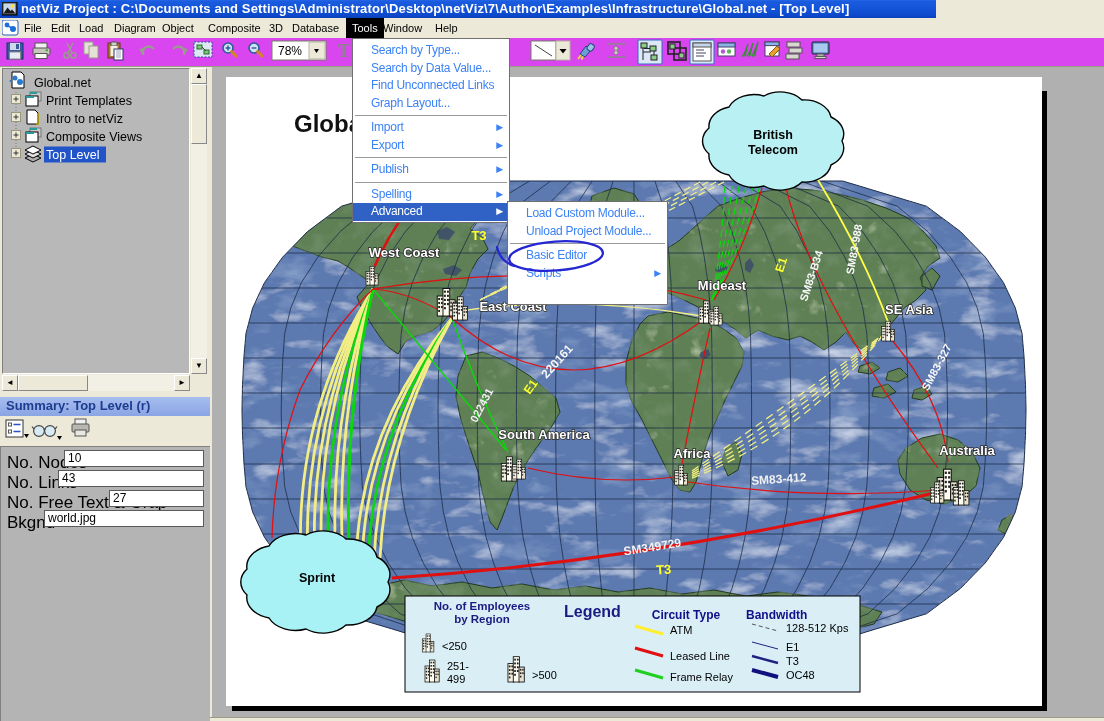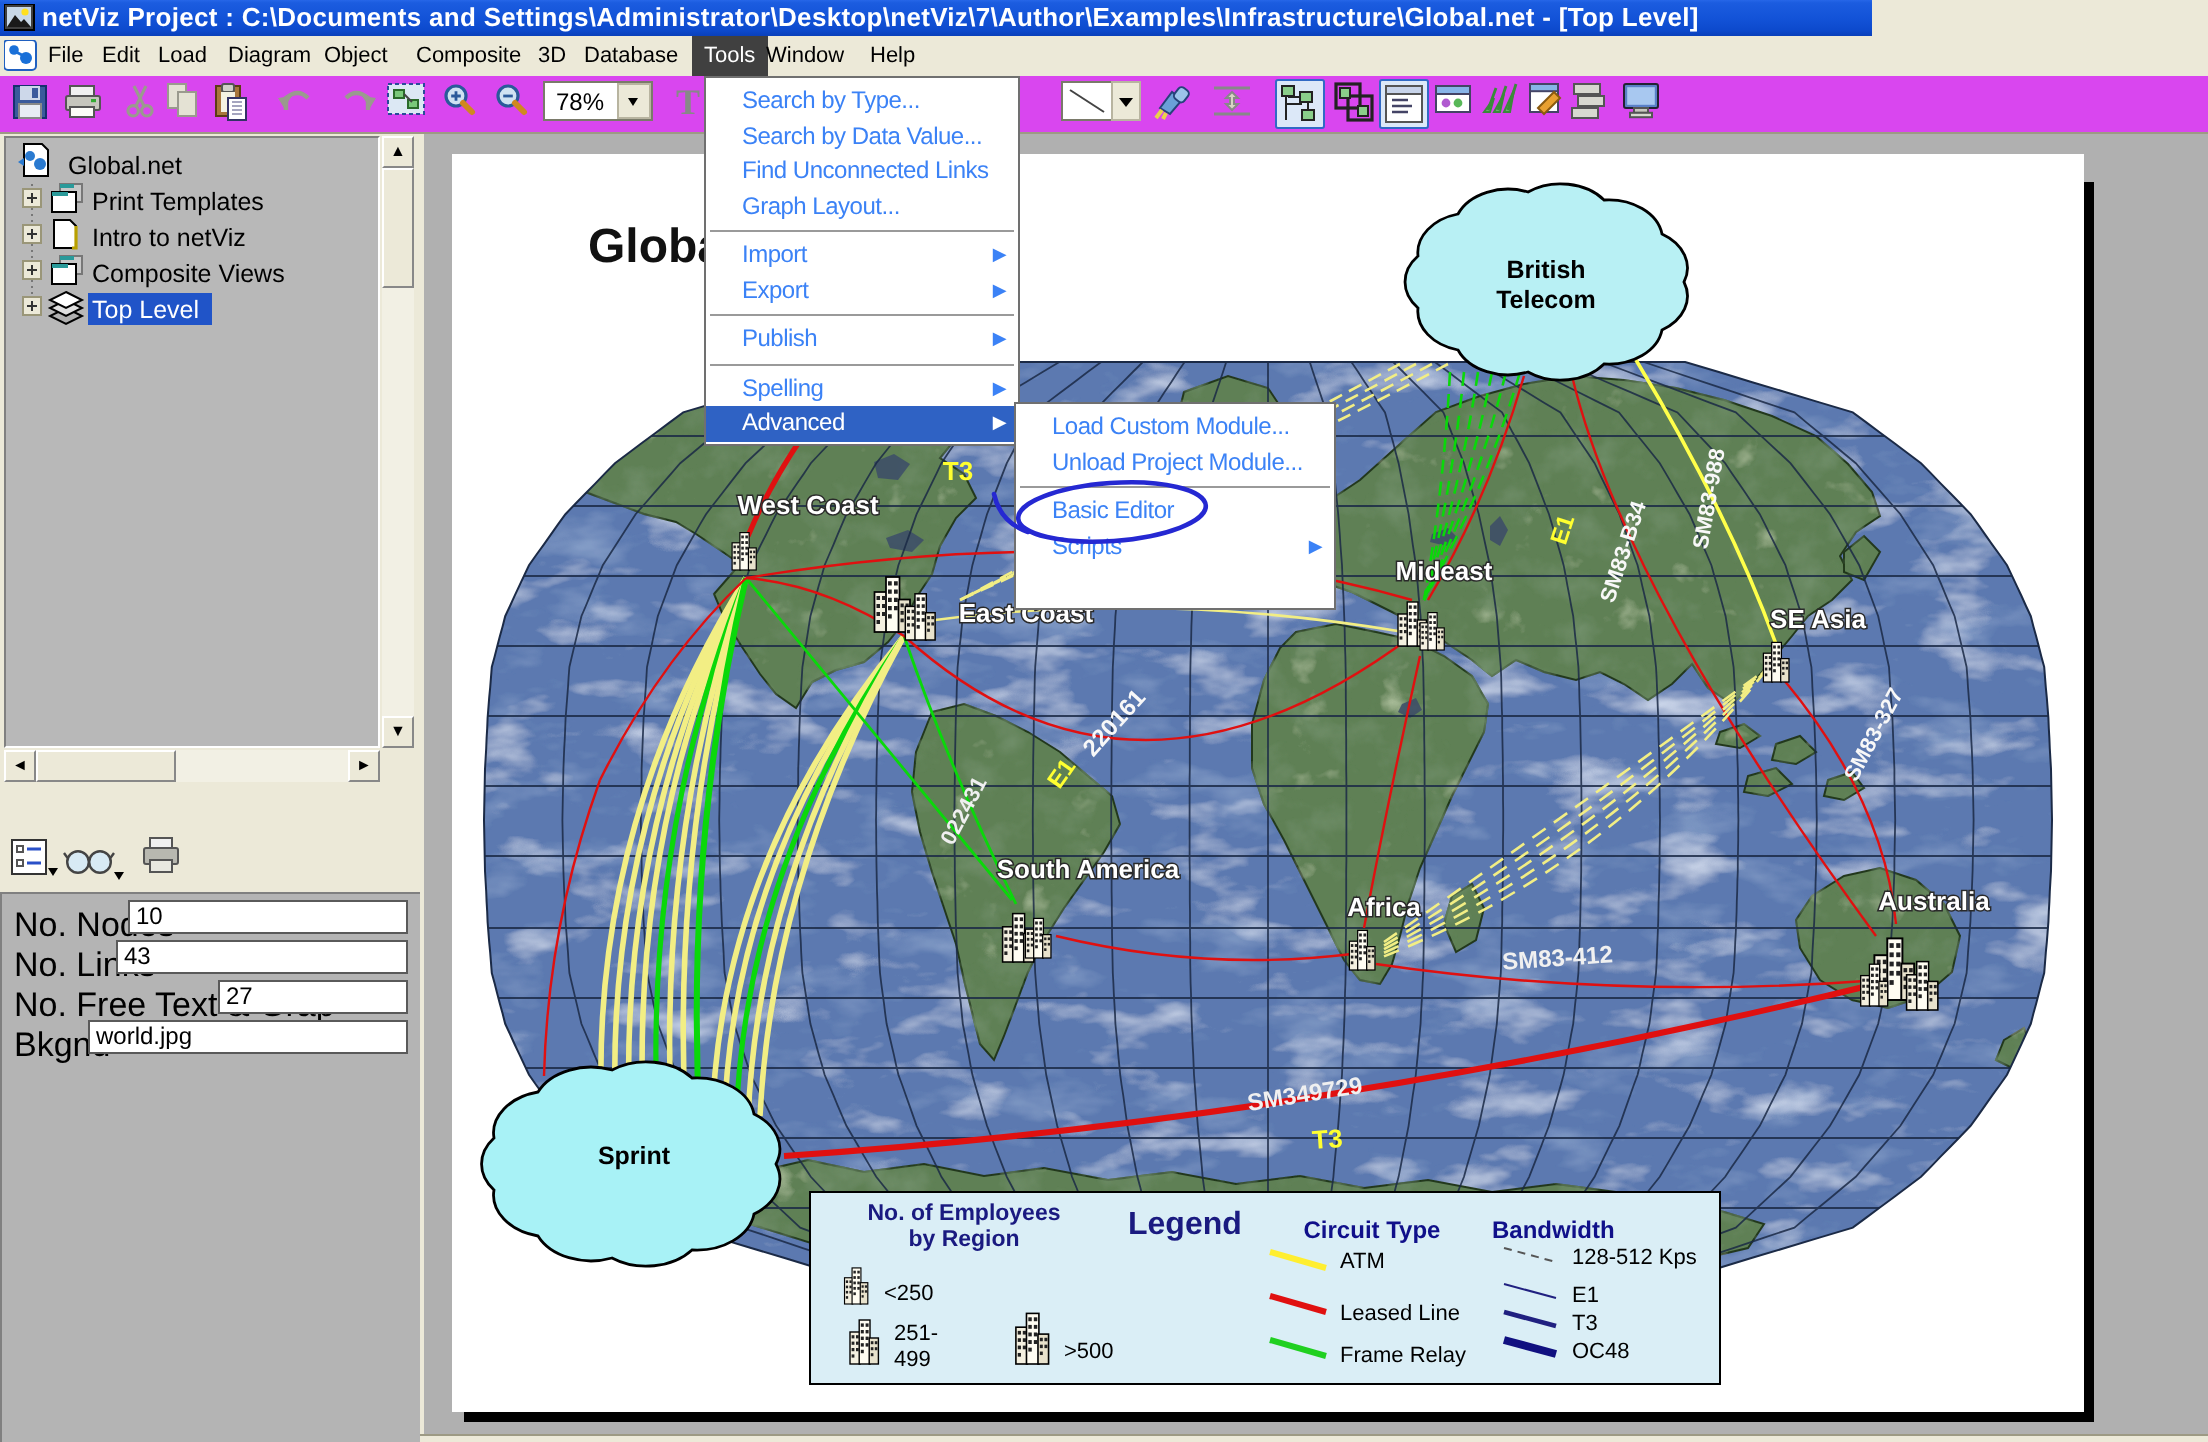--- a/index.html
+++ b/index.html
@@ -1,19 +1,19 @@
 <!DOCTYPE html>
 <html><head><meta charset="utf-8"><style>
 *{margin:0;padding:0;box-sizing:border-box}
 html,body{width:1104px;height:721px;overflow:hidden;font-family:"Liberation Sans",sans-serif;background:#ece9d8}
 .abs{position:absolute}
 #titlebar{left:0;top:0;width:936px;height:18px;background:linear-gradient(180deg,#2666e8 0%,#1b5cdf 8%,#1353d8 50%,#0c49cc 85%,#0a40ba 100%);color:#fff;font-weight:bold;font-size:13px;letter-spacing:0.15px;line-height:18px;white-space:nowrap}
 #menubar{left:0;top:18px;width:1104px;height:20px;background:#ece9d8;font-size:11.5px;line-height:20px}
 .mi{display:inline-block;padding:0 6px;height:20px;font-size:11px}
-.mi.sel{background:#404040;color:#fff}
+.mi.sel{background:#000000;color:#fff}
 #toolbar{left:0;top:38px;width:1104px;height:29px;background:#d946ef;border-bottom:1px solid #9d9a84}
 #leftpanel{left:0;top:67px;width:210px;height:654px;background:#ece9d8}
 #tree{left:2px;top:1px;width:188px;height:306px;background:#b8b8b8;border:1px solid #808080;border-right-color:#fff;border-bottom-color:#fff}
 #summhdr{left:0;top:330px;width:210px;height:19px;background:linear-gradient(180deg,#a7bdef,#8aa5e4);color:#1d3d8f;font-weight:bold;font-size:13px;line-height:18px;padding-left:6px}
 #summtools{left:0;top:349px;width:210px;height:30px;background:#ece9d8}
 #fields{left:0;top:379px;width:210px;height:275px;background:#b4b4b4;border-top:1px solid #808080;border-left:1px solid #808080}
 .flabel{position:absolute;font-size:17px;color:#000;white-space:nowrap}
 .finput{position:absolute;background:#fff;border:1px solid #5a5a5a;font-size:12px;padding:1px 3px;line-height:13px}
 #diagram{left:210px;top:67px;width:894px;height:654px;background:#b0b0b0;border-left:2px solid #ece9d8}
 #page{position:absolute;left:14px;top:10px;width:816px;height:629px;background:#fff}
@@ -492,20 +492,21 @@
     <div class="abs" style="left:191px;top:1px;width:16px;height:306px;background:#f2f0e4">
 <div style="position:absolute;left:0;top:0;width:16px;height:16px;background:#ece9d8;border:1px solid #fff;border-right-color:#888;border-bottom-color:#888;text-align:center;font-size:8px;line-height:14px">▲</div>
 <div style="position:absolute;left:0;top:16px;width:16px;height:60px;background:#ece9d8;border:1px solid #fff;border-right-color:#888;border-bottom-color:#888"></div>
 <div style="position:absolute;left:0;bottom:0;width:16px;height:16px;background:#ece9d8;border:1px solid #fff;border-right-color:#888;border-bottom-color:#888;text-align:center;font-size:8px;line-height:14px">▼</div>
 </div>
     <div class="abs" style="left:2px;top:308px;width:188px;height:16px;background:#f2f0e4">
 <div style="position:absolute;left:0;top:0;width:16px;height:16px;background:#ece9d8;border:1px solid #fff;border-right-color:#888;border-bottom-color:#888;text-align:center;font-size:8px;line-height:14px">◄</div>
 <div style="position:absolute;left:16px;top:0;width:70px;height:16px;background:#ece9d8;border:1px solid #fff;border-right-color:#888;border-bottom-color:#888"></div>
 <div style="position:absolute;right:0;top:0;width:16px;height:16px;background:#ece9d8;border:1px solid #fff;border-right-color:#888;border-bottom-color:#888;text-align:center;font-size:8px;line-height:14px">►</div>
 </div>
+    <div id="summhdr" class="abs">Summary: Top Level (r)</div>
     <div id="summtools" class="abs"><svg width="210" height="30">
 <g transform="translate(6,4)">
 <rect x="0" y="0" width="17" height="17" fill="#fff" stroke="#333"></rect>
 <rect x="2.5" y="3" width="3" height="3" fill="none" stroke="#555"></rect>
 <rect x="2.5" y="10" width="3" height="3" fill="none" stroke="#555"></rect>
 <path d="M7.5,4.5 h7 M7.5,11.5 h7" stroke="#2a50c8" stroke-width="1.6"></path>
 <path d="M18,14 l5,0 l-2.5,4 Z" fill="#000"></path>
 </g>
 <g transform="translate(33,7)">
 <circle cx="6" cy="8" r="5.4" fill="#d8eaf4" stroke="#444" stroke-width="1.2"></circle>

